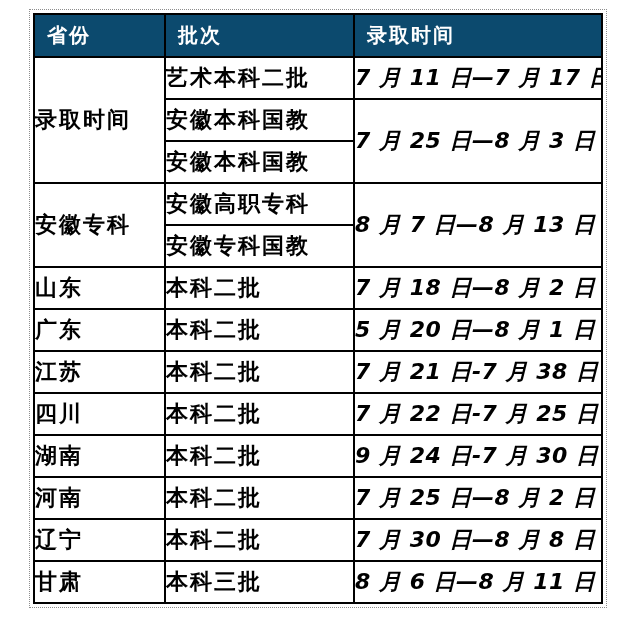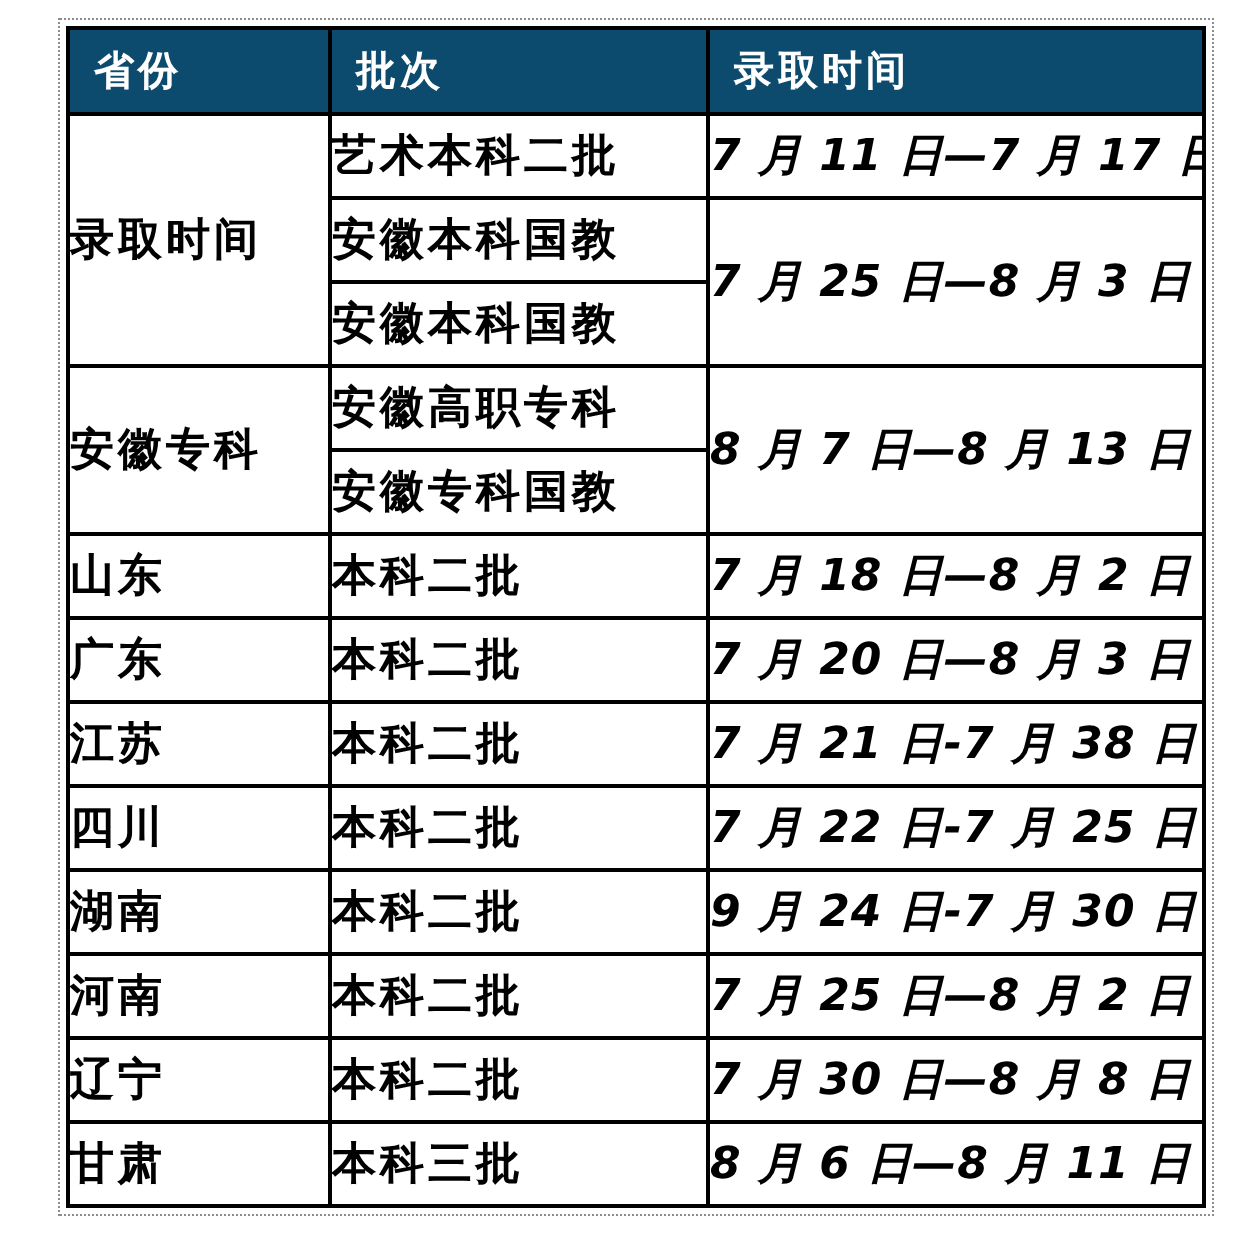--- a/index.html
+++ b/index.html
@@ -91,21 +91,21 @@
         <td class="batch">安徽专科国教</td>
       </tr>
       <tr>
         <td class="province">山东</td>
         <td class="batch">本科二批</td>
         <td class="time">7 月 18 日—8 月 2 日</td>
       </tr>
       <tr>
         <td class="province">广东</td>
         <td class="batch">本科二批</td>
-        <td class="time">7 月 20 日—8 月 3 日</td>
+        <td class="time">5 月 20 日—8 月 1 日</td>
       </tr>
       <tr>
         <td class="province">江苏</td>
         <td class="batch">本科二批</td>
         <td class="time">7 月 21 日-7 月 38 日</td>
       </tr>
       <tr>
         <td class="province">四川</td>
         <td class="batch">本科二批</td>
         <td class="time">7 月 22 日-7 月 25 日</td>

